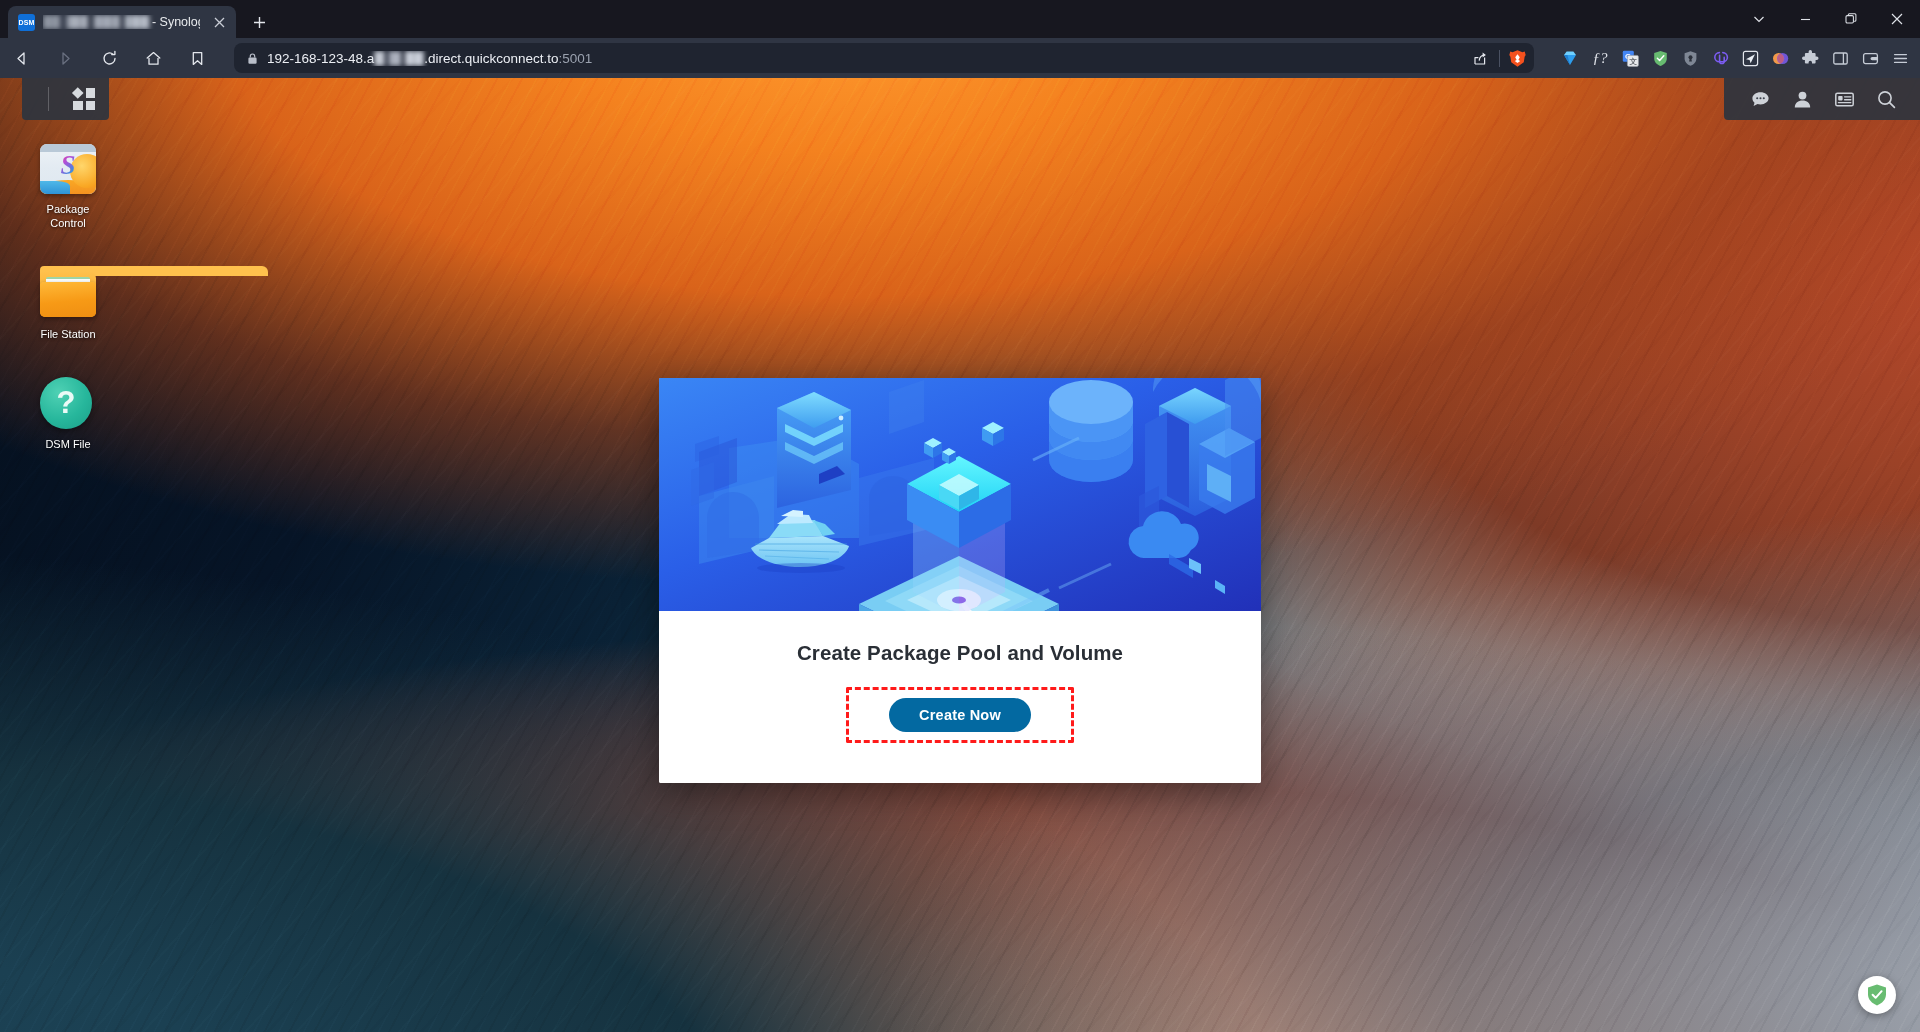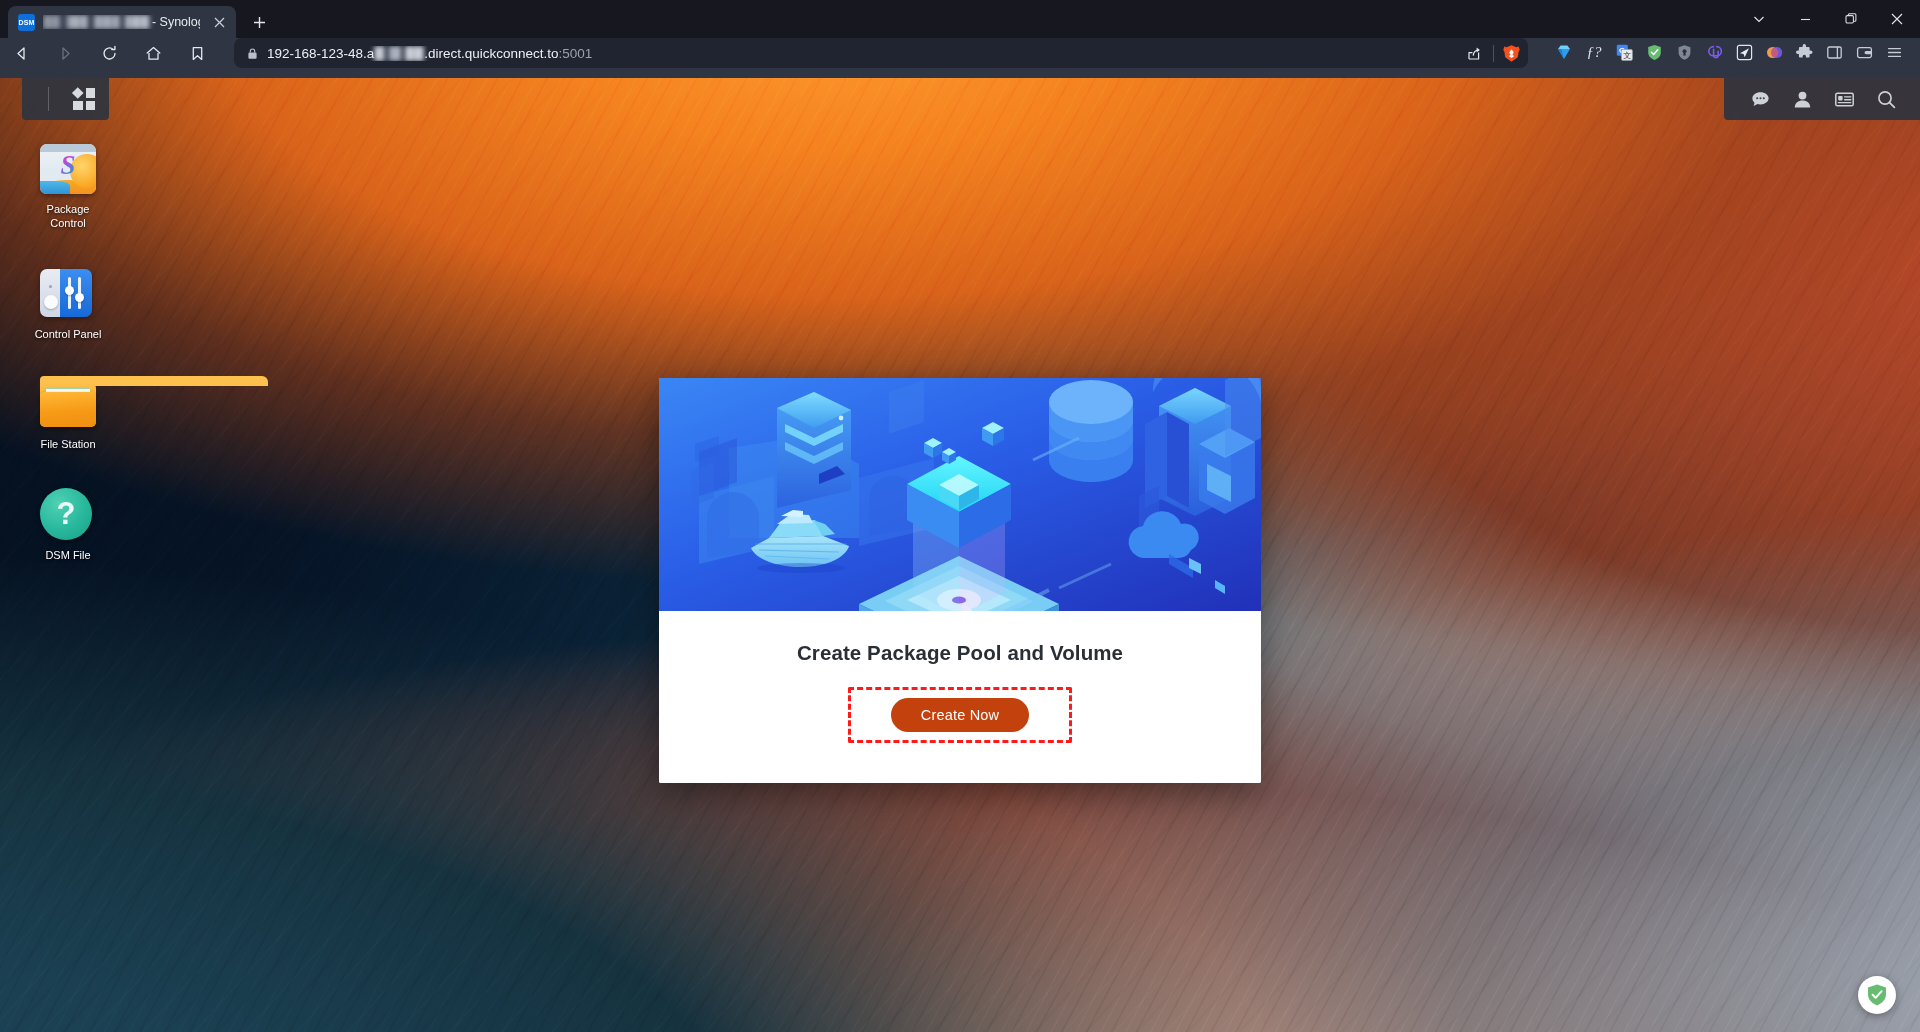--- a/index.html
+++ b/index.html
@@ -109,22 +109,22 @@
     display: flex; align-items: center; justify-content: center;
     color: #dfe2e8;
     cursor: pointer;
   }
 
   
   .toolbar {
     height: 40px;
     background: #2f3543;
     display: flex;
-    align-items: flex-start;
-    padding: 0 12px 0 6px;
+    align-items: center;
+    padding: 0 6px 0 6px;
     gap: 14px;
     flex: 0 0 auto;
   }
   .tb-btn {
     width: 30px; height: 30px;
     border-radius: 6px;
     display: flex; align-items: center; justify-content: center;
     color: #e4e7ed;
     cursor: pointer;
     flex: 0 0 auto;
@@ -481,29 +481,30 @@
     max-width: 450px;
     margin: 0 auto 26px;
   }
   .btn-wrap {
     display: inline-block;
     border: 3px dashed #ff1a1a;
     padding: 8px 40px;
     border-radius: 2px;
   }
   .btn-primary {
-    background: #c2410c;
+    background: #0369a1;
     color: #fff;
     border: none;
     border-radius: 20px;
     padding: 9px 30px;
     font-size: 14.5px;
     font-family: "Liberation Sans", sans-serif;
     cursor: pointer;
     letter-spacing: .2px;
+    font-weight: bold;
   }
 
   
   .adguard-badge {
     position: absolute;
     right: 24px; bottom: 18px;
     width: 38px; height: 38px;
     border-radius: 50%;
     background: #fff;
     display: flex; align-items: center; justify-content: center;
@@ -752,37 +753,20 @@
             <span class="water"></span>
             <span class="sletter">S</span>
           </div>
         </div>
         <div class="dicon-label">
           <span>Package</span><br>
           <span>Control</span>
         </div>
       </div>
 
-      <div class="dicon">
-        <div class="dicon-art">
-          <div class="ic-ctl">
-            <div class="lft">
-                <span class="dot"></span>
-                <span class="knob"></span>
-              </div>
-            <div class="rgt">
-              <span class="slider" style="left:8px;top:8px;height:32px;"></span>
-              <span class="slider" style="left:18px;top:8px;height:32px;"></span>
-              <span class="sknob" style="left:5px;top:17px;"></span>
-              <span class="sknob" style="left:15px;top:24px;"></span>
-            </div>
-          </div>
-        </div>
-        <div class="dicon-label">Control Panel</div>
-      </div>
 
       <div class="dicon">
         <div class="dicon-art">
           <div class="ic-file">
             <span class="tab"></span>
             <span class="back"></span>
             <span class="paper"></span>
             <span class="front"></span>
           </div>
         </div>

